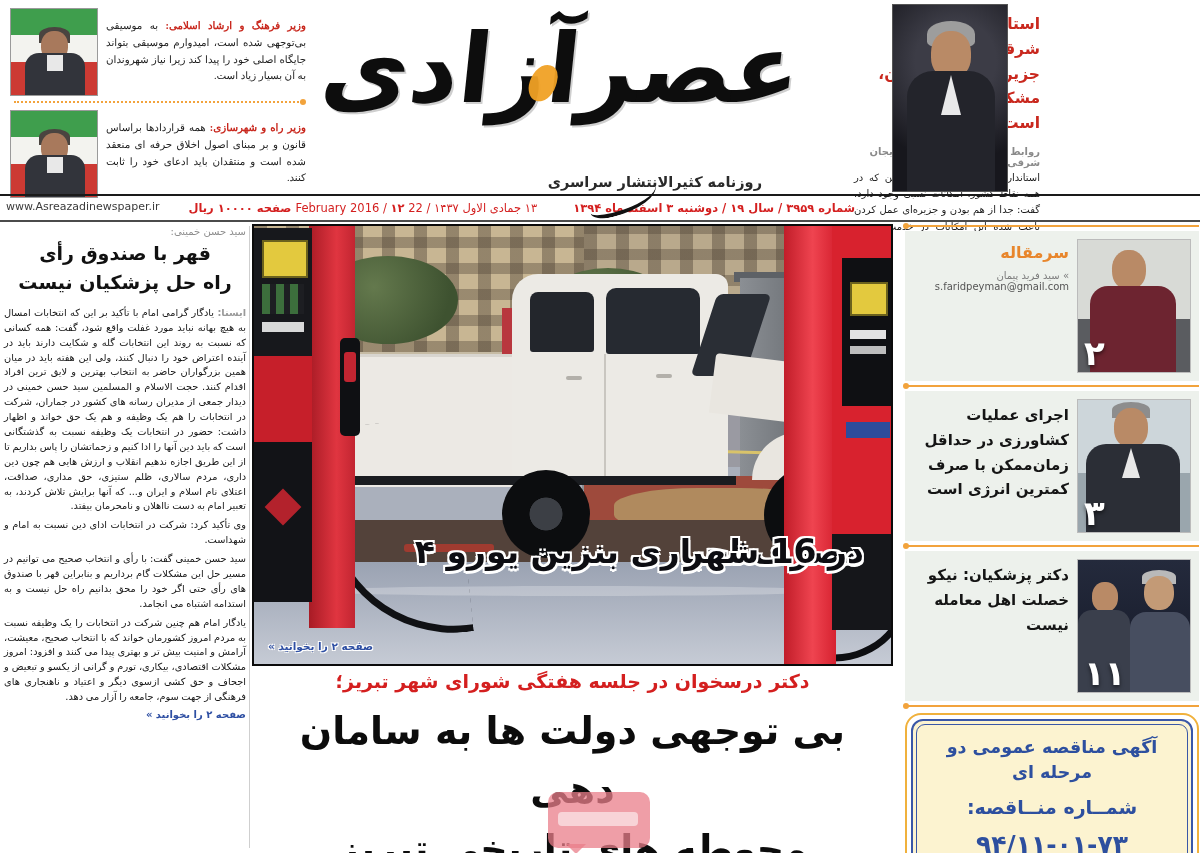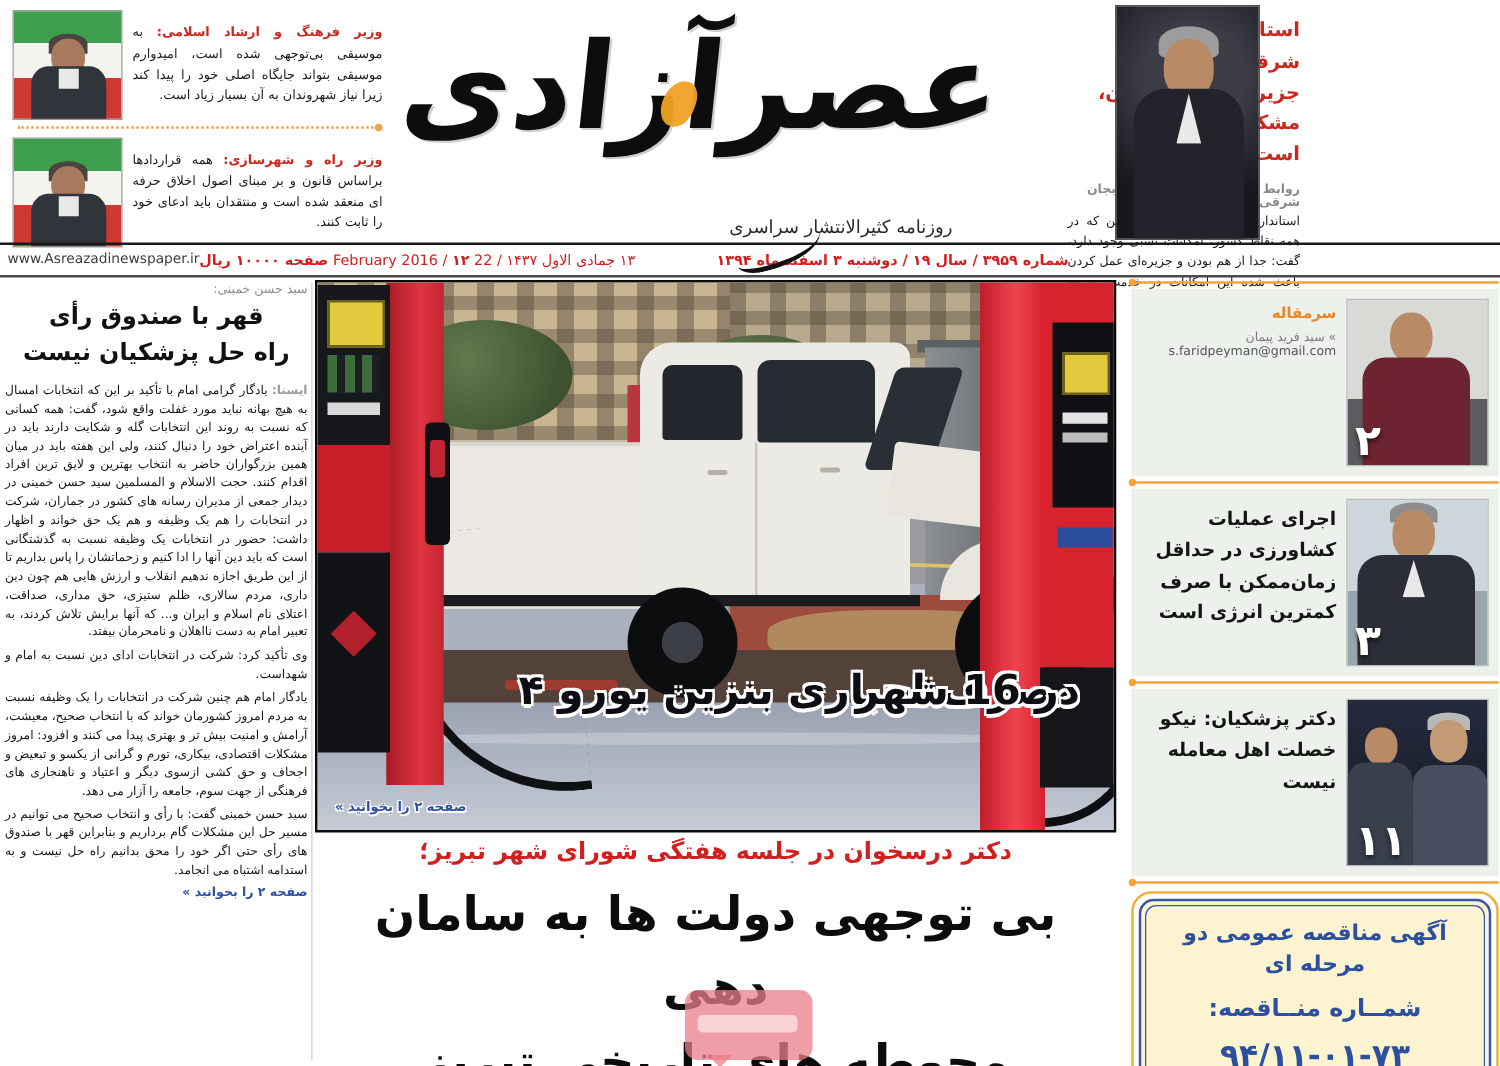--- a/index.html
+++ b/index.html
@@ -1,50 +1,50 @@
 <!DOCTYPE html>
 <html lang="fa"><head>
 <meta charset="utf-8">
 <style>
   html,body{margin:0;padding:0;background:#e9e9e9;}
   #page{position:relative;width:1200px;height:853px;background:#fff;margin:0 auto;
         font-family:"DejaVu Sans",sans-serif;overflow:hidden;direction:rtl;}
   
   .briefs{position:absolute;left:0;top:4px;width:312px;}
-  .brief{display:flex;gap:8px;padding:4px 6px 2px 10px;direction:rtl;}
+  .brief{display:flex;gap:8px;padding:4px 6px 2px 10px;direction:rtl;font-family:Liberation Serif, serif;}
   .brief-photo{order:2;flex:0 0 86px;width:86px;height:86px;border:1px solid #9a9a9a;position:relative;overflow:hidden;
     background:linear-gradient(#3f9e4d 0 30%,#f3f3ef 30% 62%,#cc3a33 62% 100%);}
   .fig-body{position:absolute;left:14px;bottom:-4px;width:60px;height:46px;background:#32343b;border-radius:14px 14px 0 0;}
   .fig-head{position:absolute;left:30px;bottom:34px;width:27px;height:30px;background:#a8795c;border-radius:46%;}
   .fig-hair{position:absolute;left:28px;bottom:52px;width:31px;height:16px;background:#4a4440;border-radius:50% 50% 0 0;}
   .fig-shirt{position:absolute;left:36px;bottom:24px;width:16px;height:16px;background:#e8e8e8;}
   .brief-body{order:1;flex:1;font-size:10.3px;line-height:1.62;text-align:justify;color:#1c1c1c;}
   .brief-lead{color:#c9281e;font-weight:bold;}
   .brief-div{height:0;border-top:2px dotted #f2a33c;margin:3px 10px 3px 14px;position:relative;}
   .brief-div i{position:absolute;right:-4px;top:-4px;width:6px;height:6px;background:#f2a33c;border-radius:50%;}
   .masthead{position:absolute;left:322px;top:0;width:478px;height:192px;text-align:center;}
   .masthead-title{font-weight:bold;font-size:96px;line-height:1.45;color:#0d0d0d;transform:skewX(-6deg);
      letter-spacing:-2px;text-shadow:2px 2px 0 #cfcfcf;}
   .masthead-dot{position:absolute;left:208px;top:64px;width:26px;height:38px;background:#f0a125;border-radius:60% 40% 55% 45%;transform:rotate(18deg);opacity:.95;}
-  .tagline{position:absolute;right:38px;bottom:2px;font-size:14.5px;color:#2a2a2a;font-weight:normal;}
+  .tagline{position:absolute;right:38px;bottom:2px;font-size:14.5px;color:#2a2a2a;font-weight:bold;}
   .gov{position:absolute;left:852px;top:2px;width:348px;height:190px;direction:rtl;}
   .gov-photo{position:absolute;left:40px;top:2px;width:114px;height:186px;background:
      radial-gradient(circle at 55% 30%,#3c3c46 0 28%,#17171d 70%);border:1px solid #555;overflow:hidden;}
   .gov-hair{position:absolute;left:34px;top:16px;width:48px;height:26px;background:#9d9d9d;border-radius:50% 50% 20% 20%;}
   .gov-face{position:absolute;left:38px;top:26px;width:40px;height:48px;background:#b98a66;border-radius:45%;}
   .gov-suit{position:absolute;left:14px;top:66px;width:88px;height:120px;background:#23242b;border-radius:26px 26px 0 0;}
   .gov-shirt{position:absolute;left:48px;top:70px;width:20px;height:40px;background:#e9e9ea;clip-path:polygon(50% 0,100% 100%,0 100%);}
   .gov-text{position:absolute;right:160px;left:160px;top:10px;width:186px;}
   .gov-h{margin:0;font-size:15.5px;line-height:1.6;font-weight:bold;color:#c9281e;white-space:pre-line;text-align:right;}
   .gov-src{margin-top:10px;font-size:10px;color:#8a8a8a;font-weight:bold;}
   .gov-body{margin-top:2px;font-size:10px;line-height:1.62;text-align:justify;color:#1c1c1c;}
   .date-strip{position:absolute;left:0;top:194px;width:1200px;height:24px;border-top:2px solid #1a1a1a;border-bottom:2px solid #4b4b4b;
      display:flex;align-items:center;direction:rtl;font-size:11.5px;}
   .date-fa{color:#d41f1f;font-weight:bold;margin-right:345px;}
-  .date-mix{color:#d41f1f;margin-right:65px;}
+  .date-mix{color:#d41f1f;margin-right:36px;}
   .date-bold{font-weight:bold;}
   .site{position:absolute;left:6px;top:4px;color:#3b3b3b;font-size:11px;direction:ltr;}
   .cal-tail{position:absolute;left:588px;top:-12px;width:70px;height:26px;border-bottom:4px solid #111;border-radius:0 0 70% 30%;transform:rotate(-14deg);}
   
   .leftcol{position:absolute;left:4px;top:226px;width:242px;direction:rtl;}
   .lc-kicker{text-align:right;color:#8d8d8d;font-size:10px;margin-bottom:2px;}
   .lc-h{margin:0 0 8px;text-align:center;font-size:19px;line-height:1.55;font-weight:bold;color:#111;white-space:pre-line;}
   .lc-p{margin:0 0 4px;font-size:9.8px;line-height:1.52;text-align:justify;color:#161616;word-spacing:-0.5px;}
   .lc-src{color:#9a9a9a;font-weight:bold;}
   .pageref{color:#2e4fa3;font-weight:bold;font-size:10px;}
@@ -144,21 +144,21 @@
   .watermark::after{content:"";position:absolute;left:18px;bottom:-16px;border:10px solid transparent;
      border-top-color:rgba(233,125,138,.75);}
   .watermark i{position:absolute;left:10px;top:20px;width:80px;height:14px;background:rgba(255,255,255,.55);border-radius:4px;display:block;}
   
   .sidebar{position:absolute;left:905px;top:222px;width:294px;}
   .s-hr{height:0;border-top:2px solid #f2a33c;position:relative;margin:3px 0;}
   .s-hr i{position:absolute;left:-2px;top:-4px;width:6px;height:6px;background:#f2a33c;border-radius:50%;}
   .s-item{background:#edf1ec;margin:4px 0;padding:8px 8px 8px 8px;display:flex;gap:8px;direction:rtl;position:relative;}
   .s-photo{order:1;flex:0 0 112px;width:112px;height:132px;position:relative;overflow:hidden;border:1px solid #bbb;}
   .s-text{order:2;flex:1;padding-top:4px;}
-  .s-kicker{color:#e8862c;font-weight:bold;font-size:12px;margin-bottom:6px;}
+  .s-kicker{color:#e8862c;font-weight:bold;font-size:16px;margin-bottom:6px;}
   .s-title{font-size:15px;font-weight:bold;line-height:1.65;color:#151515;}
   .s-author{margin-top:8px;font-size:10px;color:#7c7c7c;}
   .s-email{font-size:10px;color:#555;direction:ltr;text-align:right;}
   .pagenum{position:absolute;left:6px;bottom:2px;color:#fff;font-size:34px;font-weight:bold;z-index:3;
      text-shadow:0 2px 4px rgba(0,0,0,.6);line-height:1;}
   .sp1{background:linear-gradient(#d8dad6 0 60%,#5a5c60 60% 100%);}
   .sp1 .ph-head{position:absolute;left:34px;top:10px;width:34px;height:40px;background:#b98a66;border-radius:46%;}
   .sp1 .ph-body{position:absolute;left:12px;top:46px;width:86px;height:86px;background:#6d2430;border-radius:18px 18px 0 0;}
   .sp2{background:linear-gradient(#cdd6da 0 55%,#9aa6ad 55% 100%);}
   .sp2 .ph-head{position:absolute;left:36px;top:8px;width:34px;height:40px;background:#b98a66;border-radius:46%;}
@@ -236,22 +236,22 @@
     <span class="site">www.Asreazadinewspaper.ir</span>
     <span class="cal-tail"></span>
   </div>
 
   <aside class="leftcol">
     <div class="lc-kicker">سید حسن خمینی:</div>
     <h1 class="lc-h">قهر با صندوق رأی
 راه حل پزشکیان نیست</h1>
     <p class="lc-p"><span class="lc-src">ایسنا:</span> <span>یادگار گرامی امام با تأکید بر این که انتخابات امسال به هیچ بهانه نباید مورد غفلت واقع شود، گفت: همه کسانی که نسبت به روند این انتخابات گله و شکایت دارند باید در آینده اعتراض خود را دنبال کنند، ولی این هفته باید در میان همین بزرگواران حاضر به انتخاب بهترین و لایق ترین افراد اقدام کنند. حجت الاسلام و المسلمین سید حسن خمینی در دیدار جمعی از مدیران رسانه های کشور در جماران، شرکت در انتخابات را هم یک وظیفه و هم یک حق خواند و اظهار داشت: حضور در انتخابات یک وظیفه نسبت به گذشتگانی است که باید دین آنها را ادا کنیم و زحماتشان را پاس بداریم تا از این طریق اجازه ندهیم انقلاب و ارزش هایی هم چون دین داری، مردم سالاری، ظلم ستیزی، حق مداری، صداقت، اعتلای نام اسلام و ایران و... که آنها برایش تلاش کردند، به تعبیر امام به دست نااهلان و نامحرمان بیفتد.</span></p>
     <p class="lc-p">وی تأکید کرد: شرکت در انتخابات ادای دین نسبت به امام و شهداست.</p>
+    <p class="lc-p">سید حسن خمینی گفت: با رأی و انتخاب صحیح می توانیم در مسیر حل این مشکلات گام برداریم و بنابراین قهر با صندوق های رأی حتی اگر خود را محق بدانیم راه حل نیست و به استدامه اشتباه می انجامد.</p>
     <p class="lc-p">یادگار امام هم چنین شرکت در انتخابات را یک وظیفه نسبت به مردم امروز کشورمان خواند که با انتخاب صحیح، معیشت، آرامش و امنیت بیش تر و بهتری پیدا می کنند و افزود: امروز مشکلات اقتصادی، بیکاری، تورم و گرانی از یکسو و تبعیض و اجحاف و حق کشی ازسوی دیگر و اعتیاد و ناهنجاری های فرهنگی از جهت سوم، جامعه را آزار می دهد.</p>
-    <p class="lc-p">سید حسن خمینی گفت: با رأی و انتخاب صحیح می توانیم در مسیر حل این مشکلات گام برداریم و بنابراین قهر با صندوق های رأی حتی اگر خود را محق بدانیم راه حل نیست و به استدامه اشتباه می انجامد.</p>
     <div class="pageref">صفحه ۲ را بخوانید »</div>
   </aside>
   <div class="vline"></div>
 
   <section class="photo">
     <div class="bld bld1"></div>
     <div class="bld bld2"></div>
     <div class="bld bld3"></div>
     <div class="tree tree1"></div>
     <div class="tree tree2"></div>

